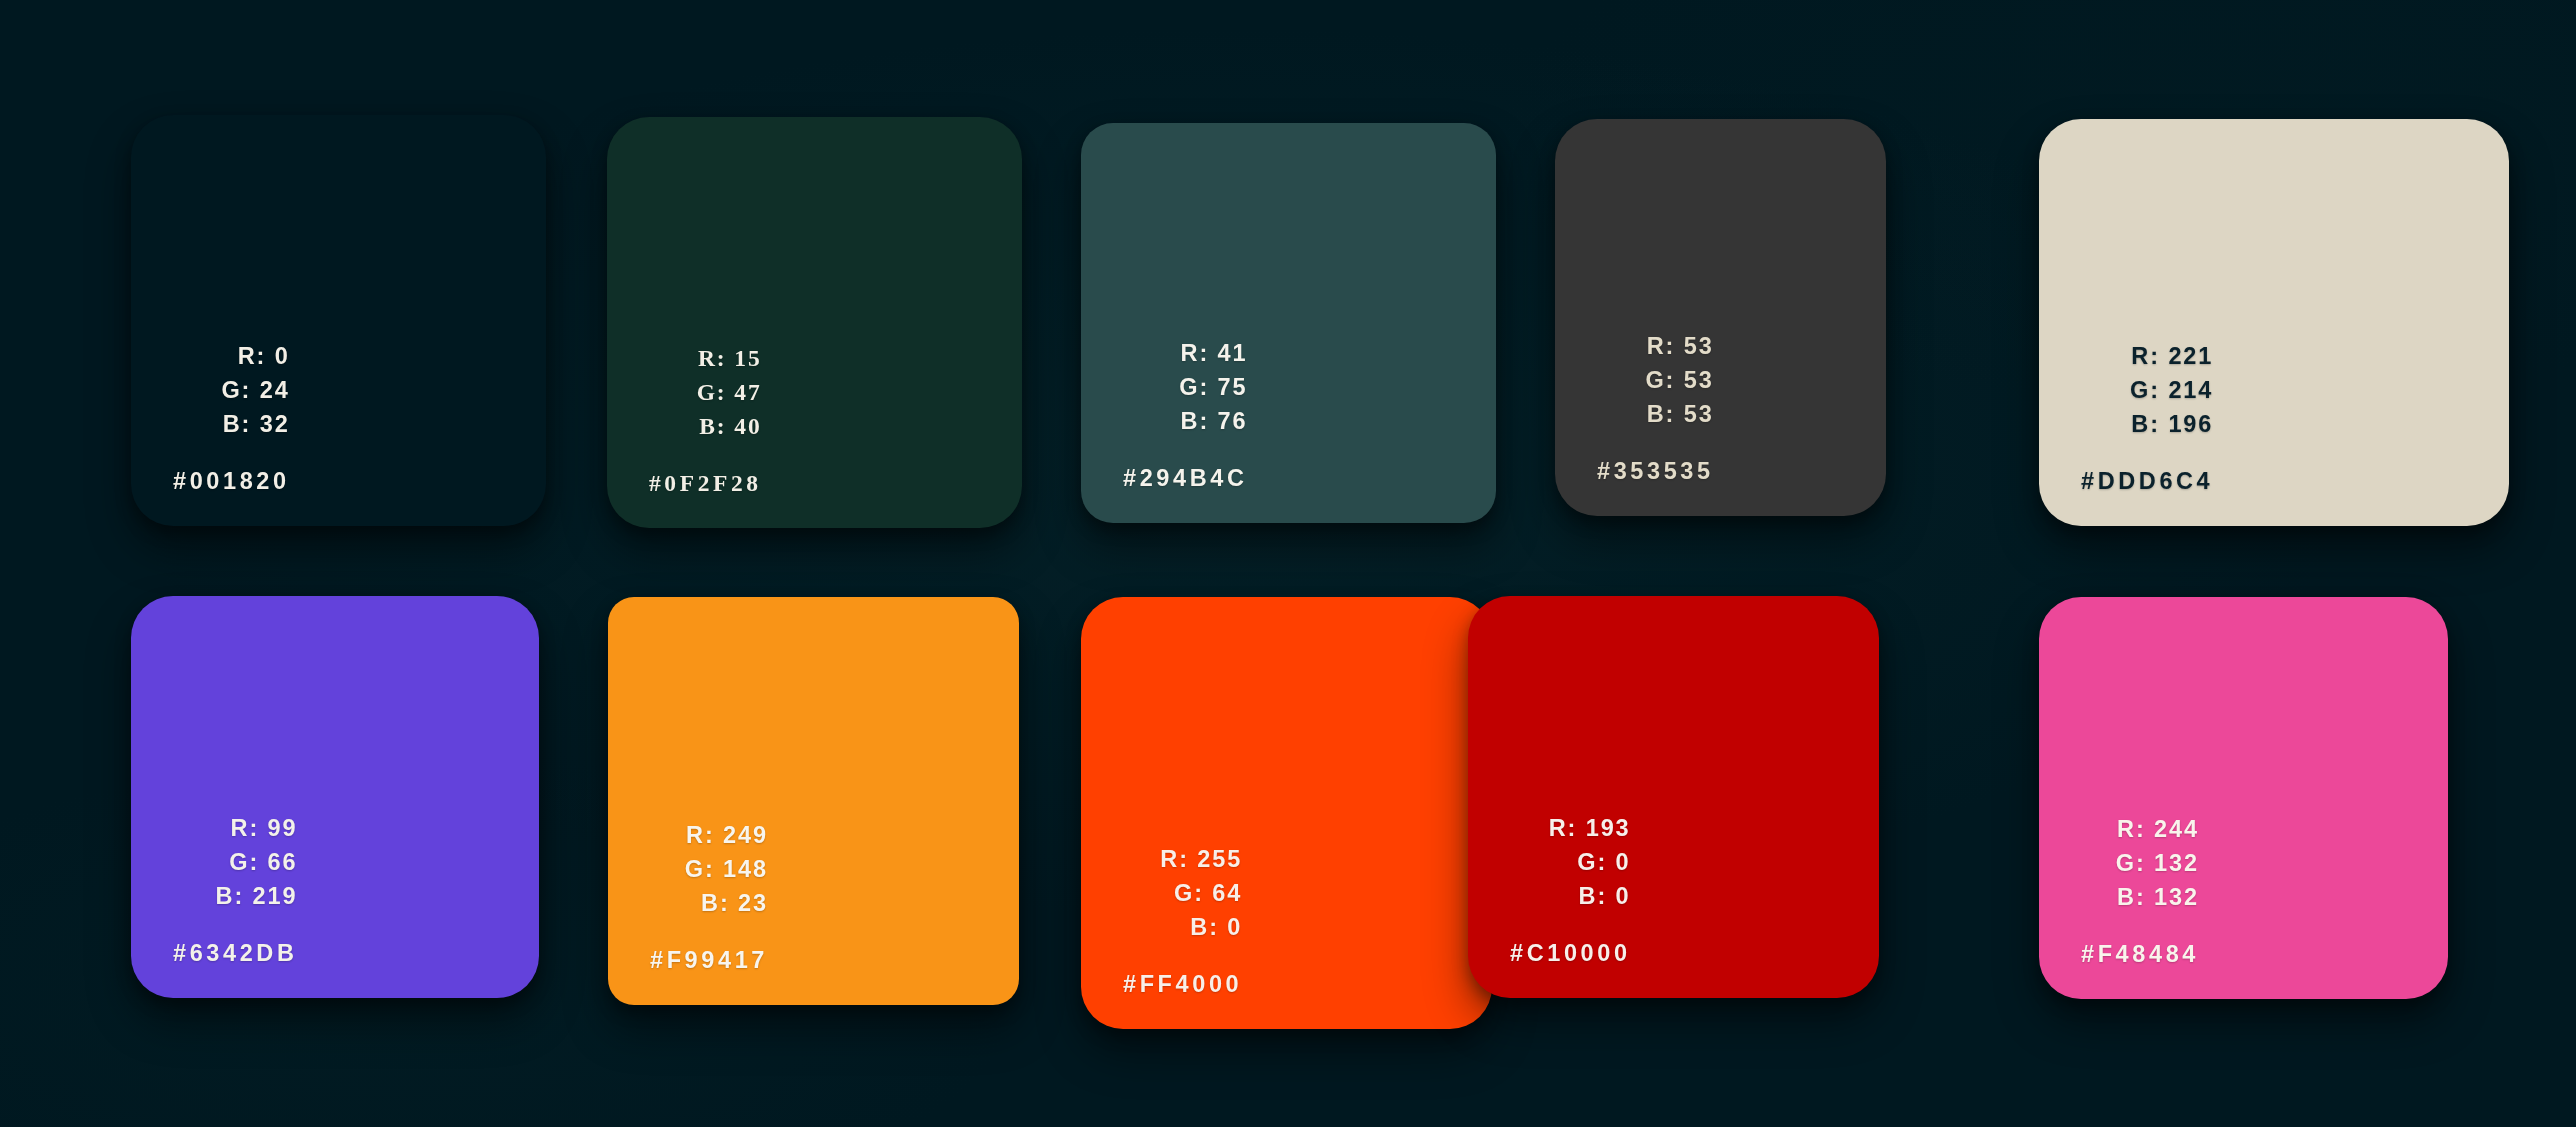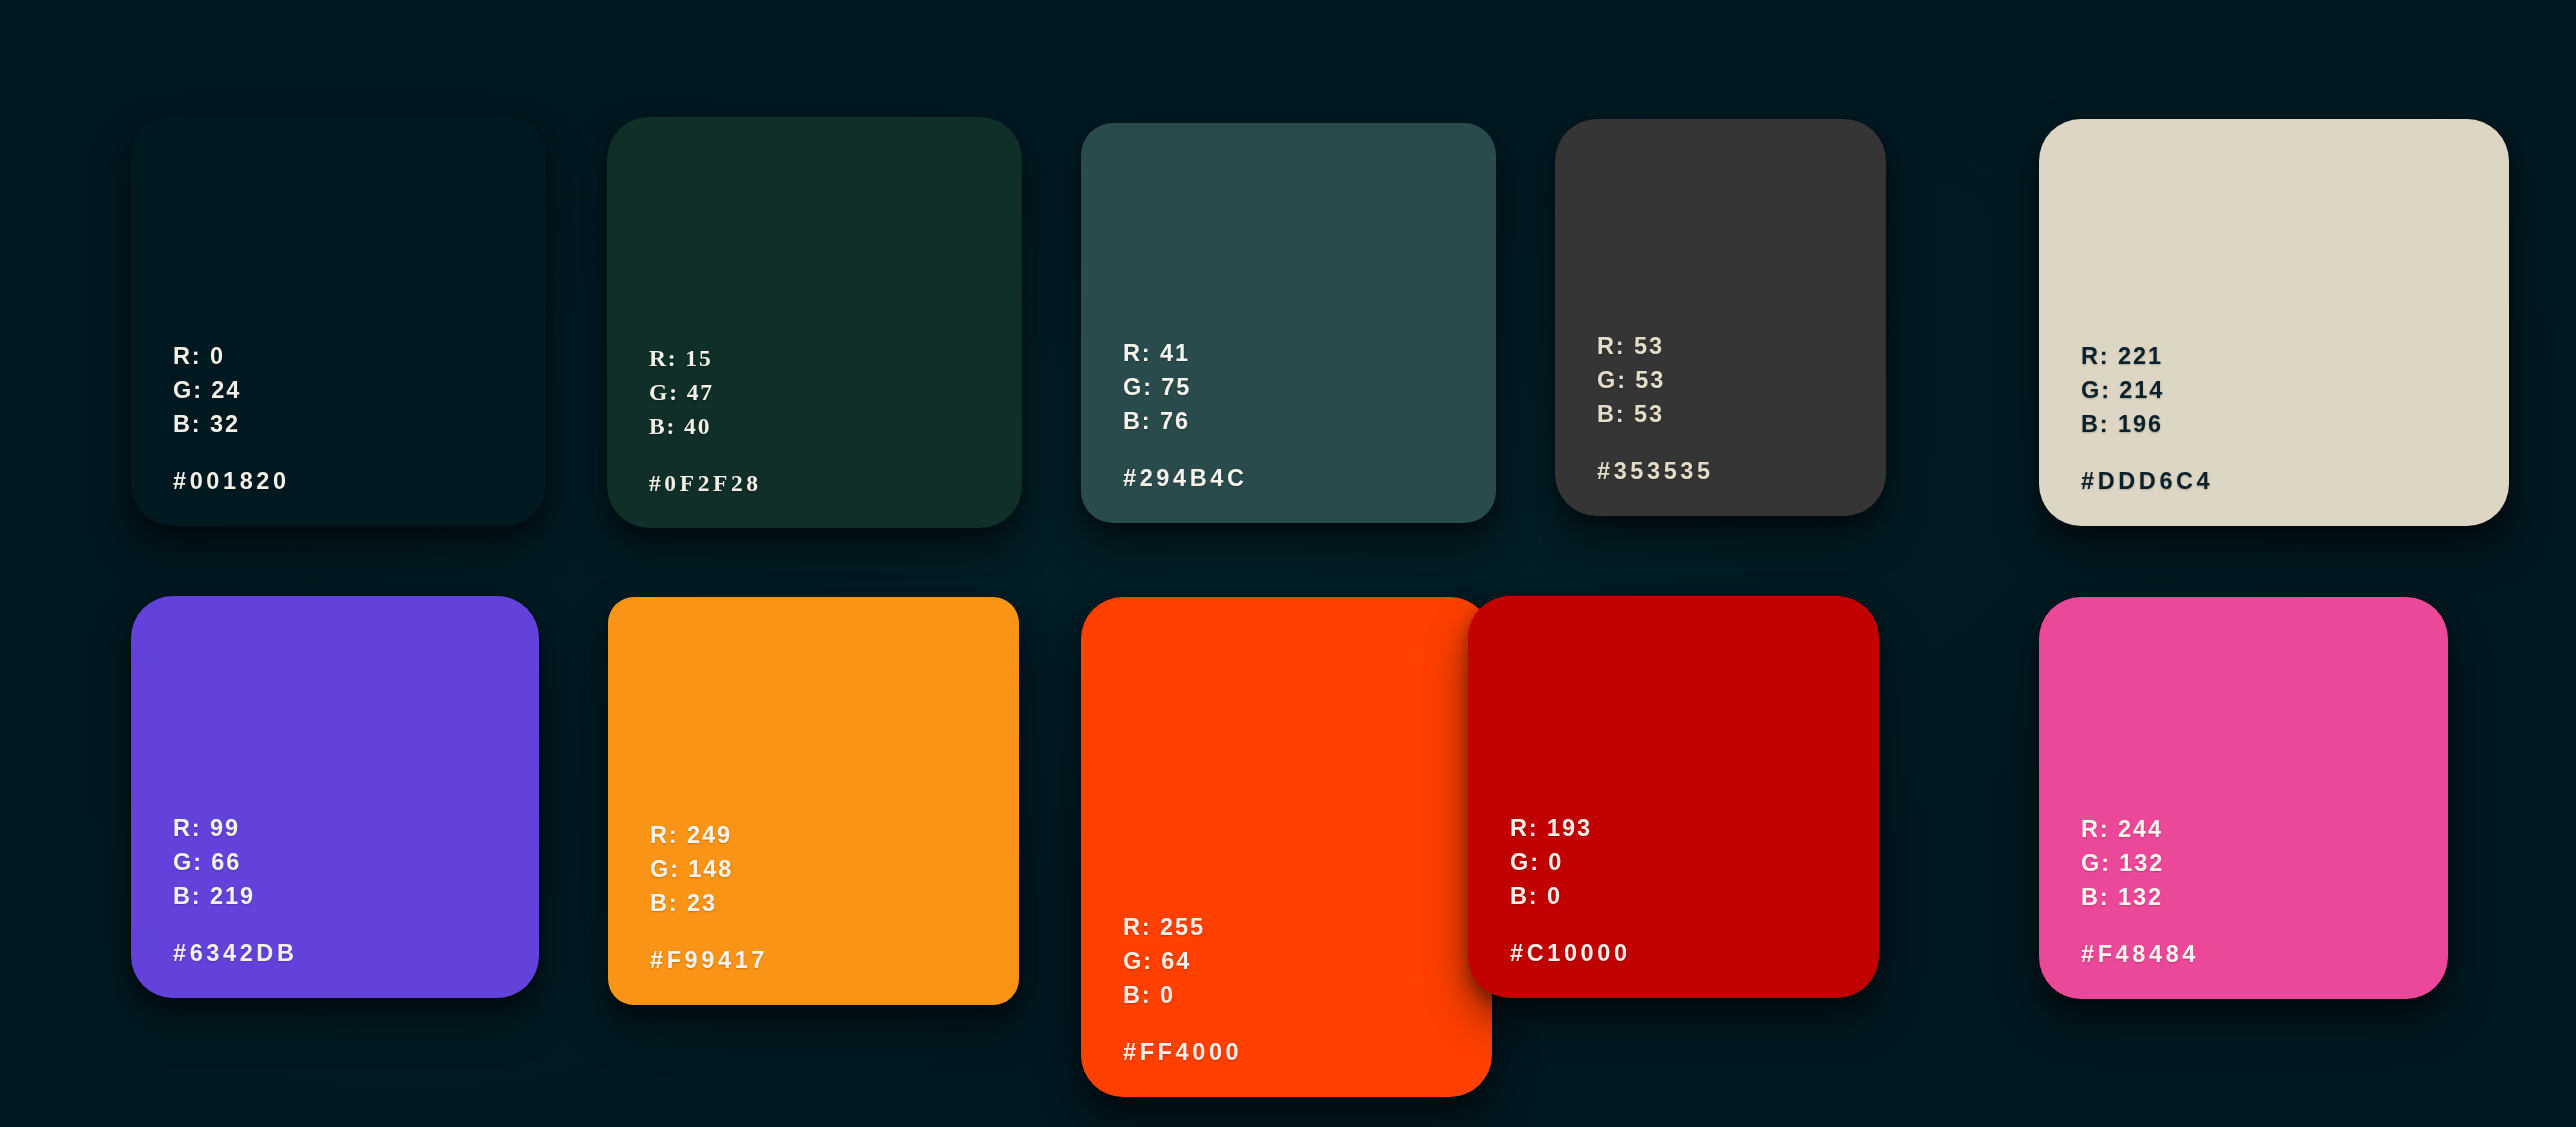--- a/index.html
+++ b/index.html
@@ -24,20 +24,21 @@
       radial-gradient(ellipse 60% 55% at 48% 42%, rgba(12,46,52,0.34) 0%, rgba(0,24,32,0) 72%),
       radial-gradient(ellipse 34% 30% at 16% 88%, rgba(8,38,44,0.22) 0%, rgba(0,24,32,0) 70%),
       radial-gradient(ellipse 40% 34% at 86% 12%, rgba(6,34,40,0.20) 0%, rgba(0,24,32,0) 70%),
       #001820;
     pointer-events: none;
   }
 
   #palette-grid {
     position: absolute;
     inset: 0;
+    text-align: right;
   }
 
   .swatch-card {
     position: absolute;
     border-radius: 42px;
     box-sizing: border-box;
     box-shadow:
       0 23px 44px rgba(0, 0, 0, 0.46),
       0 6.7px 14.8px rgba(0, 0, 0, 0.34);
   }
@@ -140,21 +141,21 @@
     <div class="swatch-card" style="left: 608px; top: 597px; width: 411px; height: 408px; background: rgb(249, 148, 23); color: rgb(248, 245, 238); border-radius: 26px;">
       <div class="swatch-text">
         <div class="rgb-block">
           <div class="rgb-line">R: 249</div>
           <div class="rgb-line">G: 148</div>
           <div class="rgb-line">B: 23</div>
         </div>
         <div class="hex-line">#F99417</div>
       </div>
     </div>
-    <div class="swatch-card" style="left: 1081px; top: 597px; width: 411px; height: 500px; background: rgb(255, 64, 0); color: rgb(248, 239, 232); padding-left: 41px;">
+    <div class="swatch-card" style="left: 1081px; top: 597px; width: 411px; height: 432px; background: rgb(255, 64, 0); color: rgb(248, 239, 232); padding-left: 41px;">
       <div class="swatch-text">
         <div class="rgb-block">
           <div class="rgb-line">R: 255</div>
           <div class="rgb-line">G: 64</div>
           <div class="rgb-line">B: 0</div>
         </div>
         <div class="hex-line">#FF4000</div>
       </div>
     </div>
     <div class="swatch-card" style="left: 1468px; top: 596px; width: 411px; height: 402px; background: rgb(193, 0, 0); color: rgb(247, 239, 234);">

